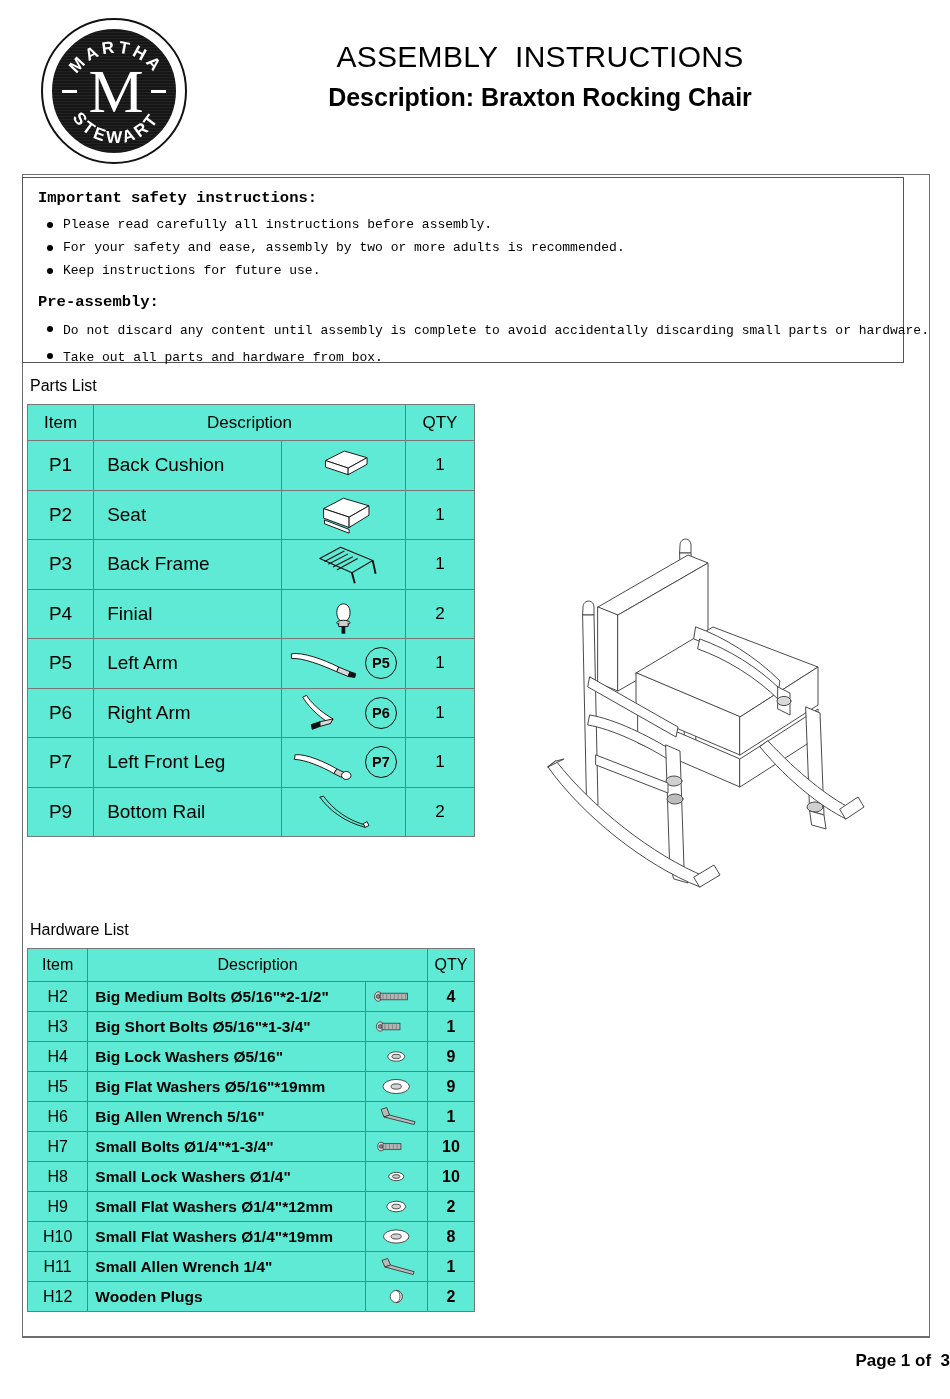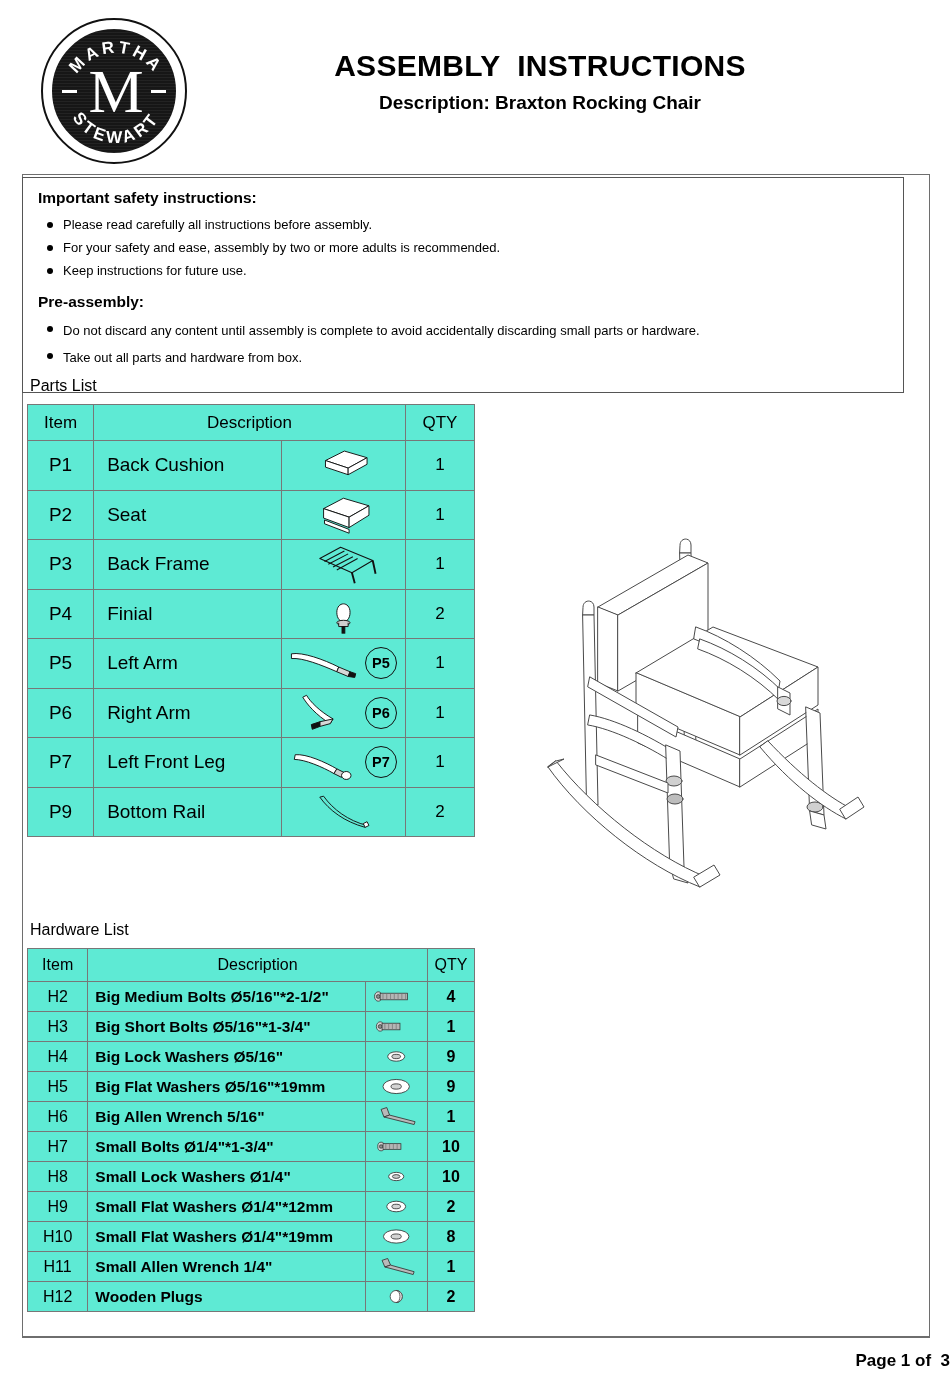--- a/index.html
+++ b/index.html
@@ -67,48 +67,48 @@
   #logo .dash.r { right: 19px; }
 
   #title-block {
     position: absolute;
     left: 190px; top: 40px;
     width: 700px;
     text-align: center;
   }
   #main-title {
     font-size: 30px;
-    font-weight: bold;
+    font-weight: normal;
     letter-spacing: 0.3px;
     white-space: pre;
-    margin-top: 9px;
   }
   #sub-title {
     margin-top: 9px;
-    font-size: 19px;
+    font-size: 25px;
     font-weight: bold;
   }
 
   
   #page-frame {
     position: absolute;
     left: 22px; top: 174px;
     width: 908px; height: 1163px;
     border: 1.4px solid #6e6e6e;
     box-sizing: border-box;
   }
 
   
   #safety-box {
     position: absolute;
     left: 22px; top: 177px;
-    width: 882px; height: 216px;
+    width: 882px; height: 186px;
     border: 1.2px solid #555;
     box-sizing: border-box;
     padding: 11px 0 0 13px;
+    font-family: Liberation Mono, monospace;
   }
   .sec-head {
     font-size: 15.5px;
     font-weight: bold;
     margin: 0 0 6px 2px;
   }
   .sec-head.second { margin-top: 11px; }
   ul.bullets {
     list-style: none;
     margin: 0; padding: 0;

